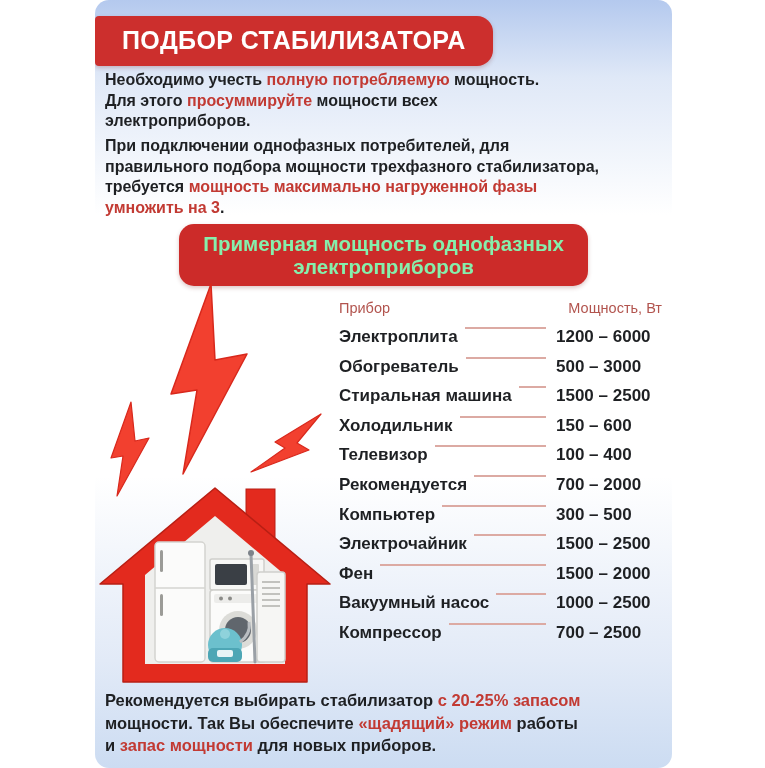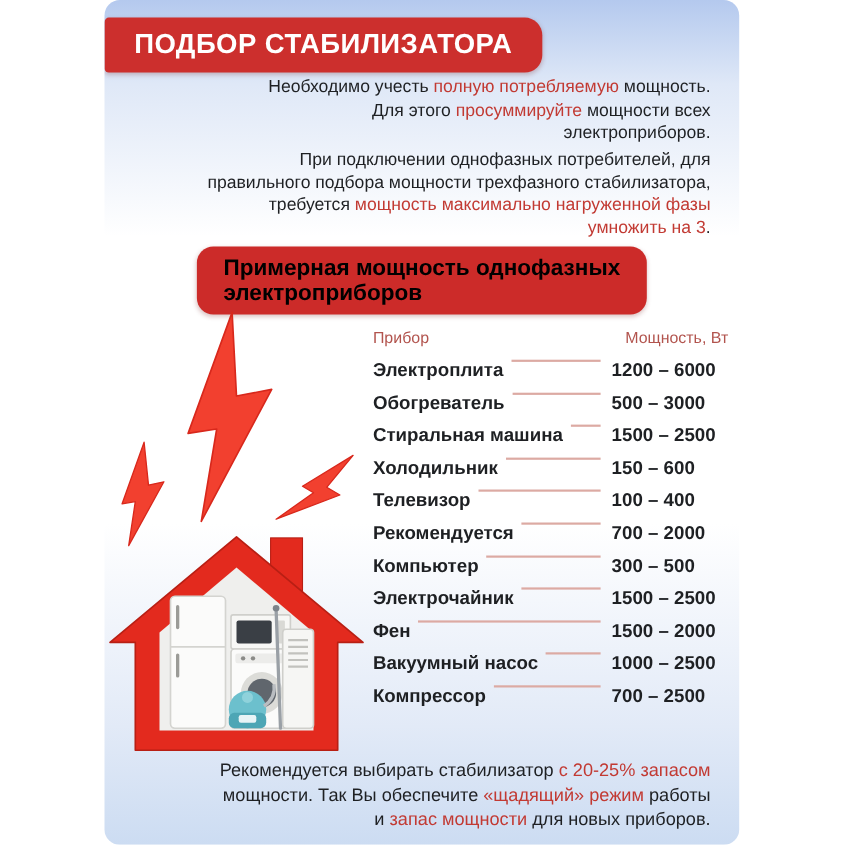--- a/index.html
+++ b/index.html
@@ -19,31 +19,31 @@
     position: absolute; top: 16px; left: 0;
     background: #cc2f2d;
     color: #ffffff;
     font-size: 25px; font-weight: 800; letter-spacing: 0.4px;
     padding: 10px 27px 11px 27px;
     border-radius: 4px 16px 16px 4px;
     box-shadow: 0 2px 4px rgba(120,30,30,0.25);
     white-space: nowrap;
   }
 
-  .para { position: absolute; left: 10px; right: 26px; text-align: right;
-    color: #1e2023; font-size: 16px; font-weight: 400; line-height: 20.5px; }
+  .para { position: absolute; left: 10px; right: 10px; text-align: left;
+    color: #1e2023; font-size: 16px; font-weight: 700; line-height: 20.5px; }
   .para .red { color: #c23a33; }
   .para-intro { top: 70px; }
   .para-phase { top: 136px; }
 
   .sub-banner {
     position: absolute; top: 224px; left: 0; right: 0;
     width: fit-content; margin: 0 auto;
     background: #cc2b29;
-    color: #000000; text-align: left;
+    color: #86efac; text-align: center;
     font-size: 20.5px; font-weight: 800; line-height: 23px;
     padding: 8px 24px;
     border-radius: 15px;
     box-shadow: 0 2px 4px rgba(120,30,30,0.25);
   }
 
   .illustration { position: absolute; left: 4px; top: 282px; }
 
   .power-table { position: absolute; left: 244px; top: 300px; right: 10px; }
   .pt-head { display: flex; justify-content: space-between;

